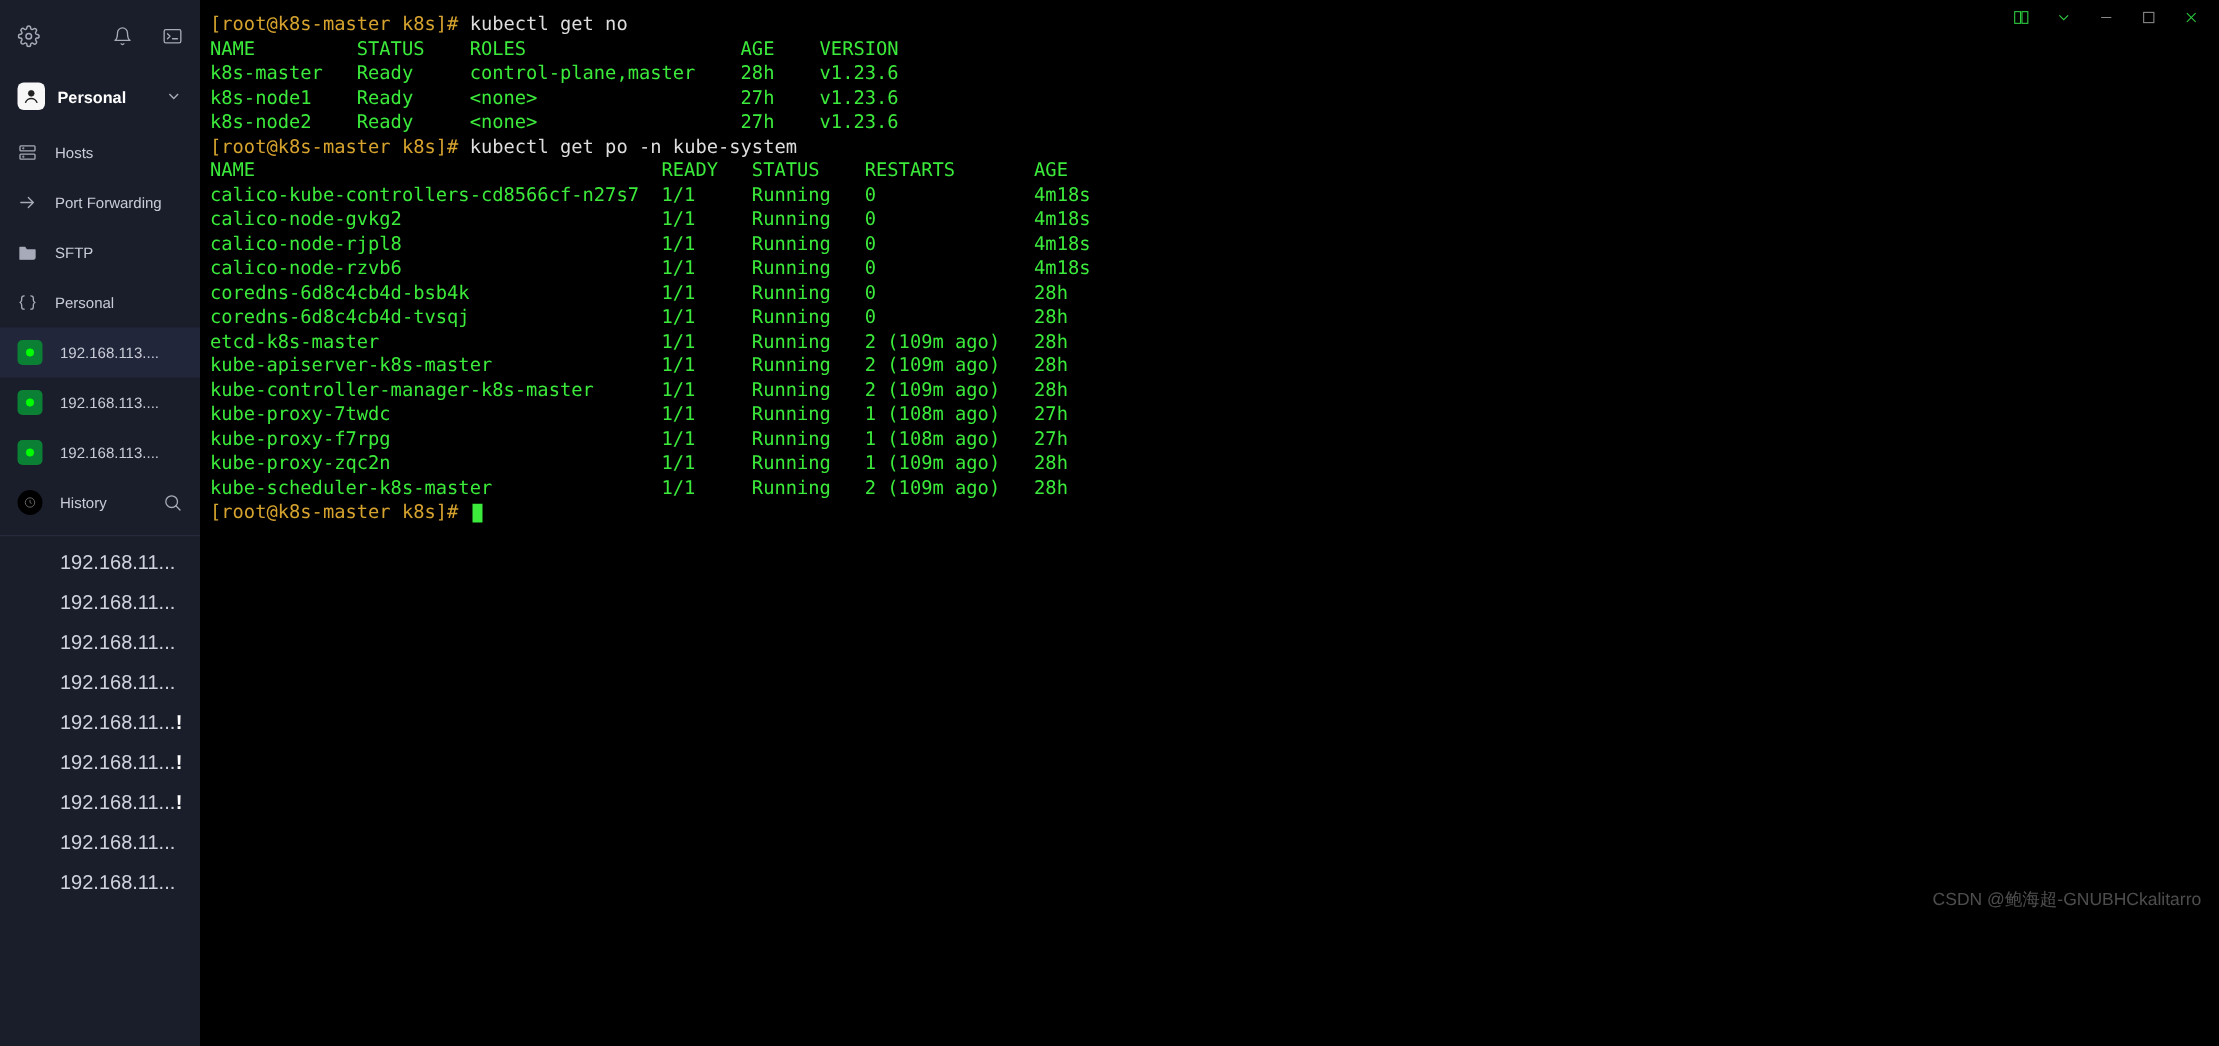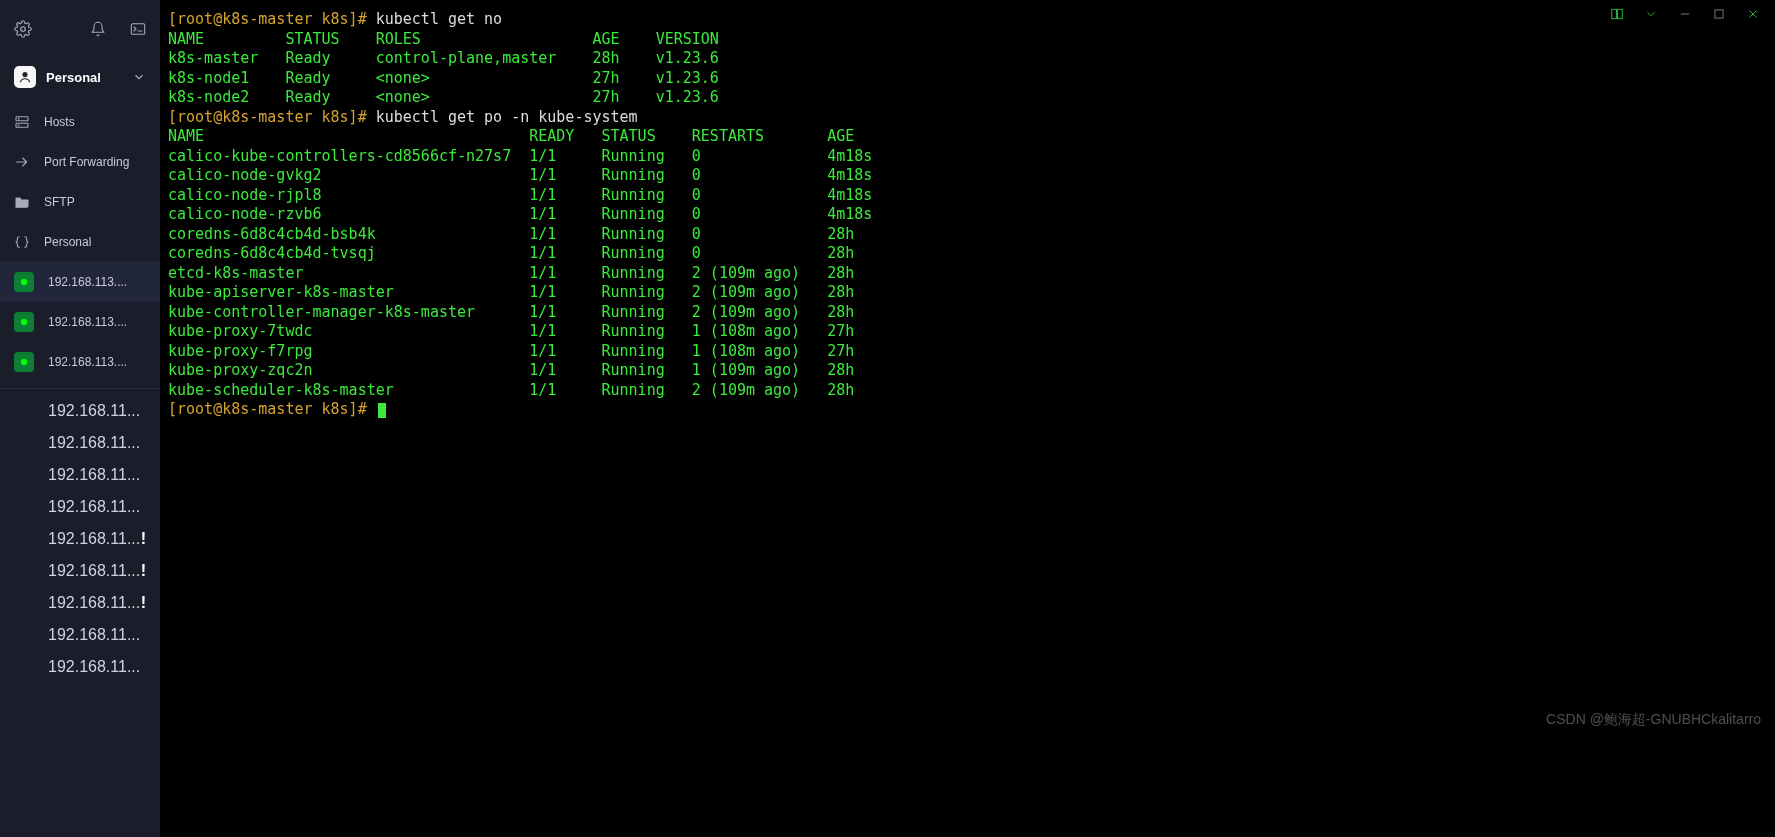--- a/index.html
+++ b/index.html
@@ -217,20 +217,33 @@
     </div>
     <div class="nav-item">
       <div class="dot-badge">
           <svg viewBox="0 0 24 24">
             <circle cx="12" cy="12" r="6"></circle>
           </svg>
         </div>
       <span>192.168.113....</span>
     </div>
 
+    <div class="nav-item">
+      <div class="dot-black">
+          <svg viewBox="0 0 24 24">
+            <circle cx="12" cy="12" r="9" fill="none" stroke="#bbb"></circle>
+            <path d="M12 7v5l3 2" fill="none" stroke="#bbb"></path>
+          </svg>
+        </div>
+      <span>History</span>
+      <svg class="sb-icon small history-search" viewBox="0 0 24 24">
+          <circle cx="11" cy="11" r="7"></circle>
+          <path d="M21 21l-5-5"></path>
+        </svg>
+    </div>
     <div class="divider"></div>
 
     <div id="history-list">
         <div class="sub-item">192.168.11...</div>
         <div class="sub-item">192.168.11...</div>
         <div class="sub-item">192.168.11...</div>
         <div class="sub-item">192.168.11...</div>
         <div class="sub-item">192.168.11...<span class="warn">!</span></div>
         <div class="sub-item">192.168.11...<span class="warn">!</span></div>
         <div class="sub-item">192.168.11...<span class="warn">!</span></div>

